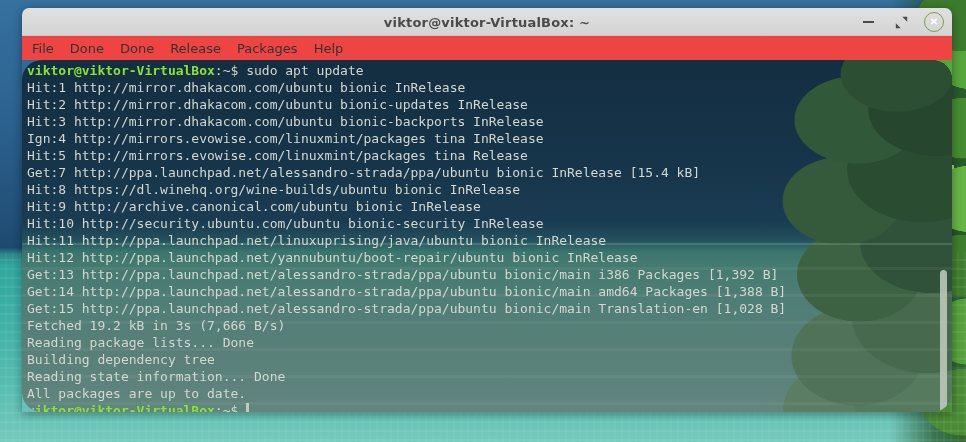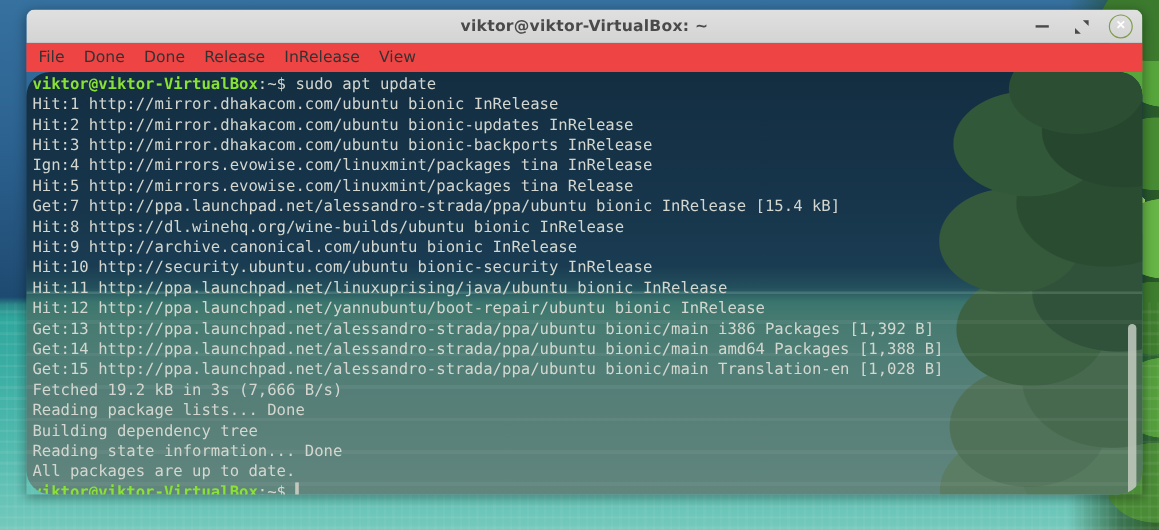--- a/index.html
+++ b/index.html
@@ -154,22 +154,22 @@
           <span class="icon-close">✕</span>
         </button>
       </div>
     </div>
 
     <div class="menubar">
       <span class="mi">File</span>
       <span class="mi">Done</span>
       <span class="mi">Done</span>
       <span class="mi">Release</span>
-      <span class="mi">InRelease</span>
-      <span class="mi">View</span>
+      <span class="mi">Packages</span>
+      <span class="mi">Help</span>
     </div>
 
     <div class="term-body">
       <div class="term-foliage"></div>
       <div class="term-lines"><div class="term-line"><span class="prompt">viktor@viktor-VirtualBox</span><span class="prompt-suffix">:~$</span><span> sudo apt update</span></div><div class="term-line">Hit:1 http://mirror.dhakacom.com/ubuntu bionic InRelease</div><div class="term-line">Hit:2 http://mirror.dhakacom.com/ubuntu bionic-updates InRelease</div><div class="term-line">Hit:3 http://mirror.dhakacom.com/ubuntu bionic-backports InRelease</div><div class="term-line">Ign:4 http://mirrors.evowise.com/linuxmint/packages tina InRelease</div><div class="term-line">Hit:5 http://mirrors.evowise.com/linuxmint/packages tina Release</div><div class="term-line">Get:7 http://ppa.launchpad.net/alessandro-strada/ppa/ubuntu bionic InRelease [15.4 kB]</div><div class="term-line">Hit:8 https://dl.winehq.org/wine-builds/ubuntu bionic InRelease</div><div class="term-line">Hit:9 http://archive.canonical.com/ubuntu bionic InRelease</div><div class="term-line">Hit:10 http://security.ubuntu.com/ubuntu bionic-security InRelease</div><div class="term-line">Hit:11 http://ppa.launchpad.net/linuxuprising/java/ubuntu bionic InRelease</div><div class="term-line">Hit:12 http://ppa.launchpad.net/yannubuntu/boot-repair/ubuntu bionic InRelease</div><div class="term-line">Get:13 http://ppa.launchpad.net/alessandro-strada/ppa/ubuntu bionic/main i386 Packages [1,392 B]</div><div class="term-line">Get:14 http://ppa.launchpad.net/alessandro-strada/ppa/ubuntu bionic/main amd64 Packages [1,388 B]</div><div class="term-line">Get:15 http://ppa.launchpad.net/alessandro-strada/ppa/ubuntu bionic/main Translation-en [1,028 B]</div><div class="term-line">Fetched 19.2 kB in 3s (7,666 B/s)</div><div class="term-line">Reading package lists... Done</div><div class="term-line">Building dependency tree</div><div class="term-line">Reading state information... Done</div><div class="term-line">All packages are up to date.</div><div class="term-line"><span class="prompt">viktor@viktor-VirtualBox</span><span class="prompt-suffix">:~$</span> <span class="cursor"></span></div></div>
       <div class="scrollbar-thumb"></div>
     </div>
 
   </div>
 </div>

